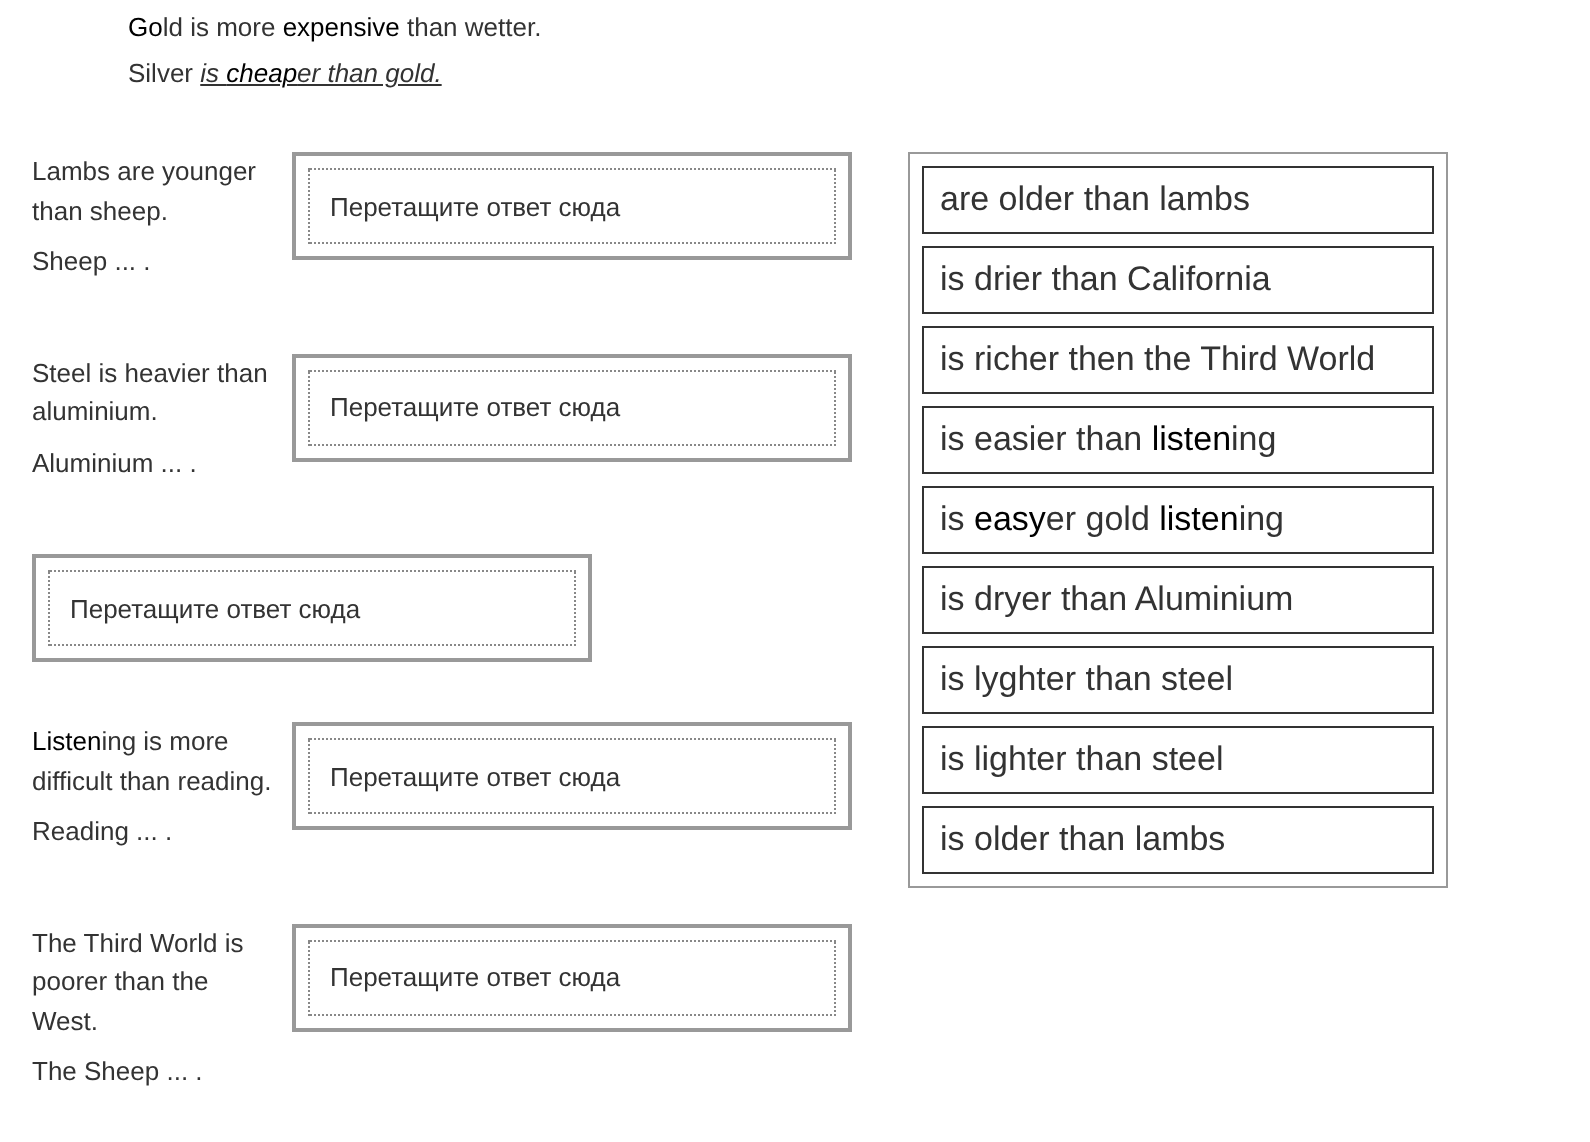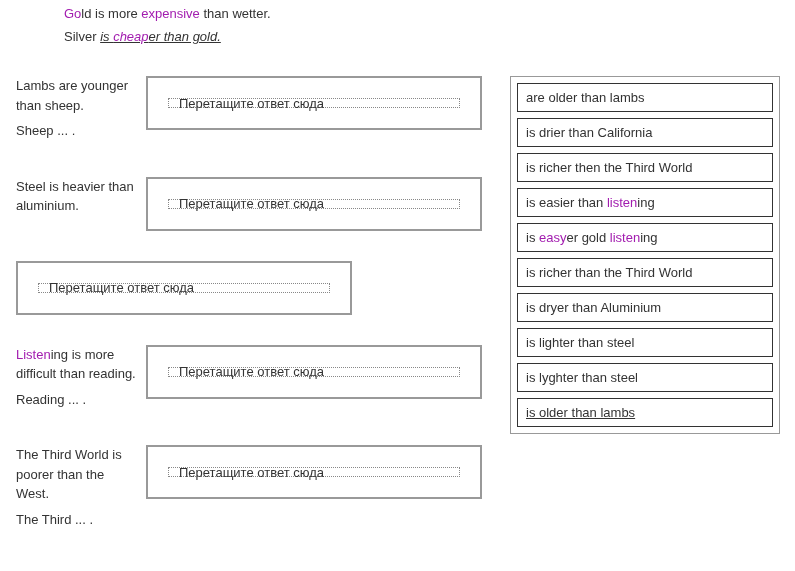--- a/index.html
+++ b/index.html
@@ -13,21 +13,21 @@
       padding: 0;
     }
     .examples {
       padding: 6px 0 24px 64px;
     }
     .example-line {
       margin-bottom: 8px;
       font-size: 13px;
       color: #333;
     }
-    .blue { color: #a21caf; }
+    .blue { color: #000000; }
     .answer-underline {
       text-decoration: underline;
       font-style: italic;
     }
     .main {
       display: flex;
       flex-direction: row;
       gap: 28px;
       padding-left: 16px;
     }
@@ -46,22 +46,22 @@
       width: 120px;
       font-size: 13px;
       line-height: 1.5;
       color: #333;
       padding-top: 0;
     }
     .prompt p { margin-bottom: 6px; }
     .prompt .trailing { margin-top: 6px; }
     .dropzone-wrap {
       border: 2px solid #999;
-      padding: 20px;
-      width: 336px;
+      padding: 6px;
+      width: 280px;
       height: 54px;
       display: flex;
       align-items: stretch;
     }
     .dropzone {
       flex: 1;
       border: 1px dotted #888;
       display: flex;
       align-items: center;
       padding-left: 10px;
@@ -71,25 +71,25 @@
     .right-col {
       border: 1px solid #999;
       padding: 6px;
       width: 270px;
       align-self: flex-start;
     }
     .option {
       border: 1px solid #333;
       padding: 6px 8px;
       margin-bottom: 6px;
-      font-size: 13px;
+      font-size: 17px;
       color: #333;
       cursor: move;
     }
-    .option:last-child { margin-bottom: 0; text-decoration: underline; }
+    .option:last-child { margin-bottom: 0; }
   </style>
 </head>
 <body>
 
 <div class="examples">
   <div class="example-line">
     <span class="blue">Go</span><span>ld is more </span><span class="blue">expensive</span><span> than wetter.</span>
   </div>
   <div class="example-line">
     <span>Silver </span><span class="answer-underline"><span>is </span><span class="blue">cheap</span><span>er than gold.</span></span>
@@ -105,20 +105,21 @@
         <p class="trailing">Sheep ... .</p>
       </div>
       <div class="dropzone-wrap">
         <div class="dropzone">Перетащите ответ сюда</div>
       </div>
     </div>
 
     <div class="question-row">
       <div class="prompt">
         <p>Steel is heavier than aluminium.</p>
+        <p class="trailing">Aluminium ... .</p>
       </div>
       <div class="dropzone-wrap">
         <div class="dropzone">Перетащите ответ сюда</div>
       </div>
     </div>
 
     <div class="question-row">
       <div class="dropzone-wrap">
         <div class="dropzone">Перетащите ответ сюда</div>
       </div>
@@ -130,34 +131,33 @@
         <p class="trailing">Reading ... .</p>
       </div>
       <div class="dropzone-wrap">
         <div class="dropzone">Перетащите ответ сюда</div>
       </div>
     </div>
 
     <div class="question-row">
       <div class="prompt">
         <p>The Third World is poorer than the West.</p>
-        <p class="trailing">The Third ... .</p>
+        <p class="trailing">The Sheep ... .</p>
       </div>
       <div class="dropzone-wrap">
         <div class="dropzone">Перетащите ответ сюда</div>
       </div>
     </div>
 
   </div>
 
   <div class="right-col">
     <div class="option">are older than lambs</div>
     <div class="option">is drier than California</div>
     <div class="option">is richer then the Third World</div>
     <div class="option"><span>is easier than </span><span class="blue">listen</span><span>ing</span></div>
     <div class="option"><span>is </span><span class="blue">easy</span><span>er gold </span><span class="blue">listen</span><span>ing</span></div>
-    <div class="option">is richer than the Third World</div>
     <div class="option">is dryer than Aluminium</div>
+    <div class="option">is lyghter than steel</div>
     <div class="option">is lighter than steel</div>
-    <div class="option">is lyghter than steel</div>
     <div class="option">is older than lambs</div>
   </div>
 </div>
 
 </body></html>

